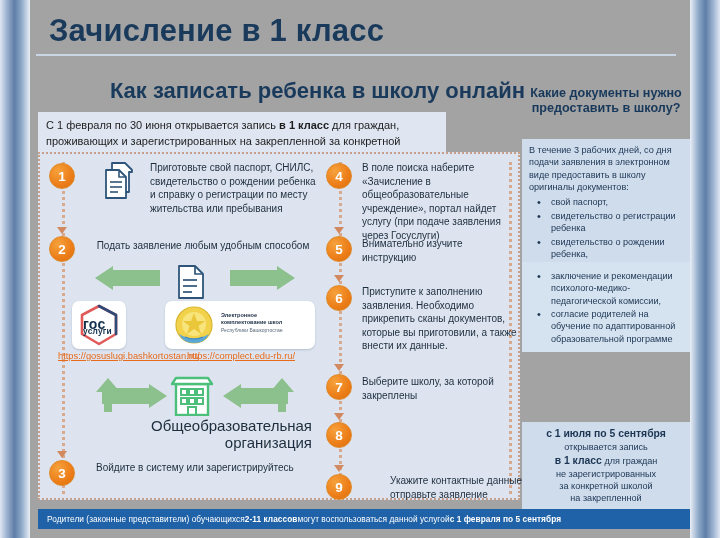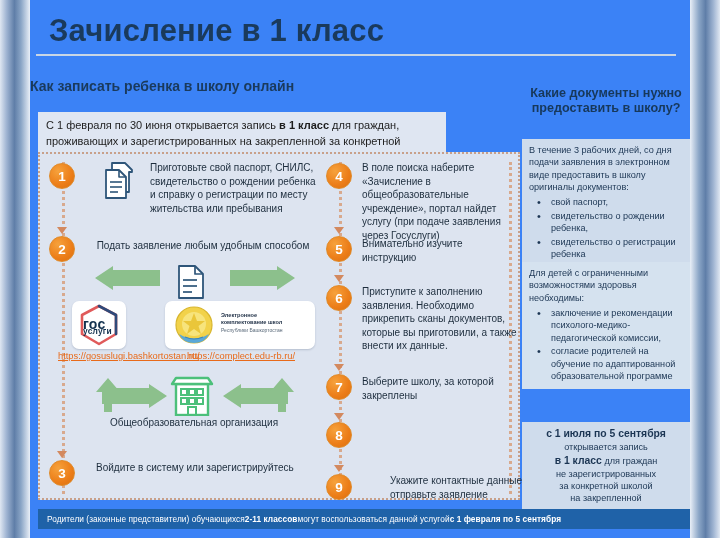--- a/index.html
+++ b/index.html
@@ -19,42 +19,42 @@
     left: 0;
     background: linear-gradient(to right, #dfe7f2 0%, #9fb4d2 22%, #5f7ea8 48%, #8aa5c6 70%, #e9eff7 100%);
   }
   .edge-right {
     right: 0;
     background: linear-gradient(to left, #dfe7f2 0%, #9fb4d2 22%, #5f7ea8 48%, #8aa5c6 70%, #e9eff7 100%);
   }
 
   .page {
     position: absolute; left: 30px; top: 0; right: 30px; bottom: 0;
-    background: #3b82f6;
+    background: #a3a3a3;
   }
 
   
   .hdr {
     position: absolute; left: 0; top: 8px; width: 100%; height: 50px;
   }
   .hdr-title {
     position: absolute; left: 19px; top: 5px;
     font-size: 31px; font-weight: bold; color: #1a3a5c;
     letter-spacing: .2px;
   }
   .hdr-rule {
     position: absolute; left: 6px; top: 54px; width: 640px; height: 2px;
     background: #c9d6e5;
   }
 
   
   .main-title {
     position: absolute; left: 0; top: 78px; width: 495px;
-    text-align: left;
-    font-size: 14px; font-weight: bold; color: #1a3a5c;
+    text-align: right;
+    font-size: 22px; font-weight: bold; color: #1a3a5c;
   }
 
   .intro {
     position: absolute; left: 8px; top: 112px; width: 408px;
     background: #dfe6f2;
     padding: 6px 8px 7px 8px;
     font-size: 11px; color: #1d1d1d; line-height: 1.42;
   }
   .intro b { font-weight: bold; }
 
@@ -111,21 +111,21 @@
   .ec-text .b { font-weight: bold; font-size: 5.6px; color: #24344a; }
   .ec-text .s { font-size: 5.0px; color: #5a6a7a; }
 
   .url {
     position: absolute;
     font-size: 9.3px; color: #e86a1a; text-decoration: underline;
     line-height: 1.25; text-align: center;
   }
 
   .org-label {
-    position: absolute; font-size: 10px; color: #1d2d3d; text-align: center;
+    position: absolute; font-size: 15px; color: #1d2d3d; text-align: right;
   }
 
   
   .rtitle {
     position: absolute; left: 492px; top: 86px; width: 168px;
     text-align: center; font-size: 12.6px; font-weight: bold;
     color: #17385a; line-height: 1.22;
   }
   .rbox {
     position: absolute; left: 492px; width: 168px;
@@ -305,27 +305,26 @@
     <div class="stepbody" style="left:322px; top:320px; width:155px;margin-left:28px;">Укажите контактные данные и отправьте заявление</div>
 
   </div>
 
   <div class="rtitle">Какие документы нужно предоставить в школу?</div>
 
   <div class="rbox" style="top:139px;">
     <div>В течение 3 рабочих дней, со дня подачи заявления в электронном виде предоставить в школу оригиналы документов:</div>
     <ul>
       <li>свой паспорт,</li>
+      <li>свидетельство о регистрации ребенка</li>
       <li>свидетельство о рождении ребенка,</li>
-      <li>свидетельство о регистрации ребенка</li>
     </ul>
   </div>
 
   <div class="rbox pale" style="top:262px;">
-    <div>Для детей с ограниченными возможностями здоровья необходимы:</div>
     <ul>
       <li>заключение и рекомендации психолого-медико-педагогической комиссии,</li>
       <li>согласие родителей на обучение по адаптированной образовательной программе</li>
     </ul>
   </div>
 
   <div class="rbox final" style="top:422px;">
     <b>с 1 июля по 5 сентября</b>
     <div>открывается запись</div>
     <div><b>в 1 класс</b><span> для граждан</span></div>

